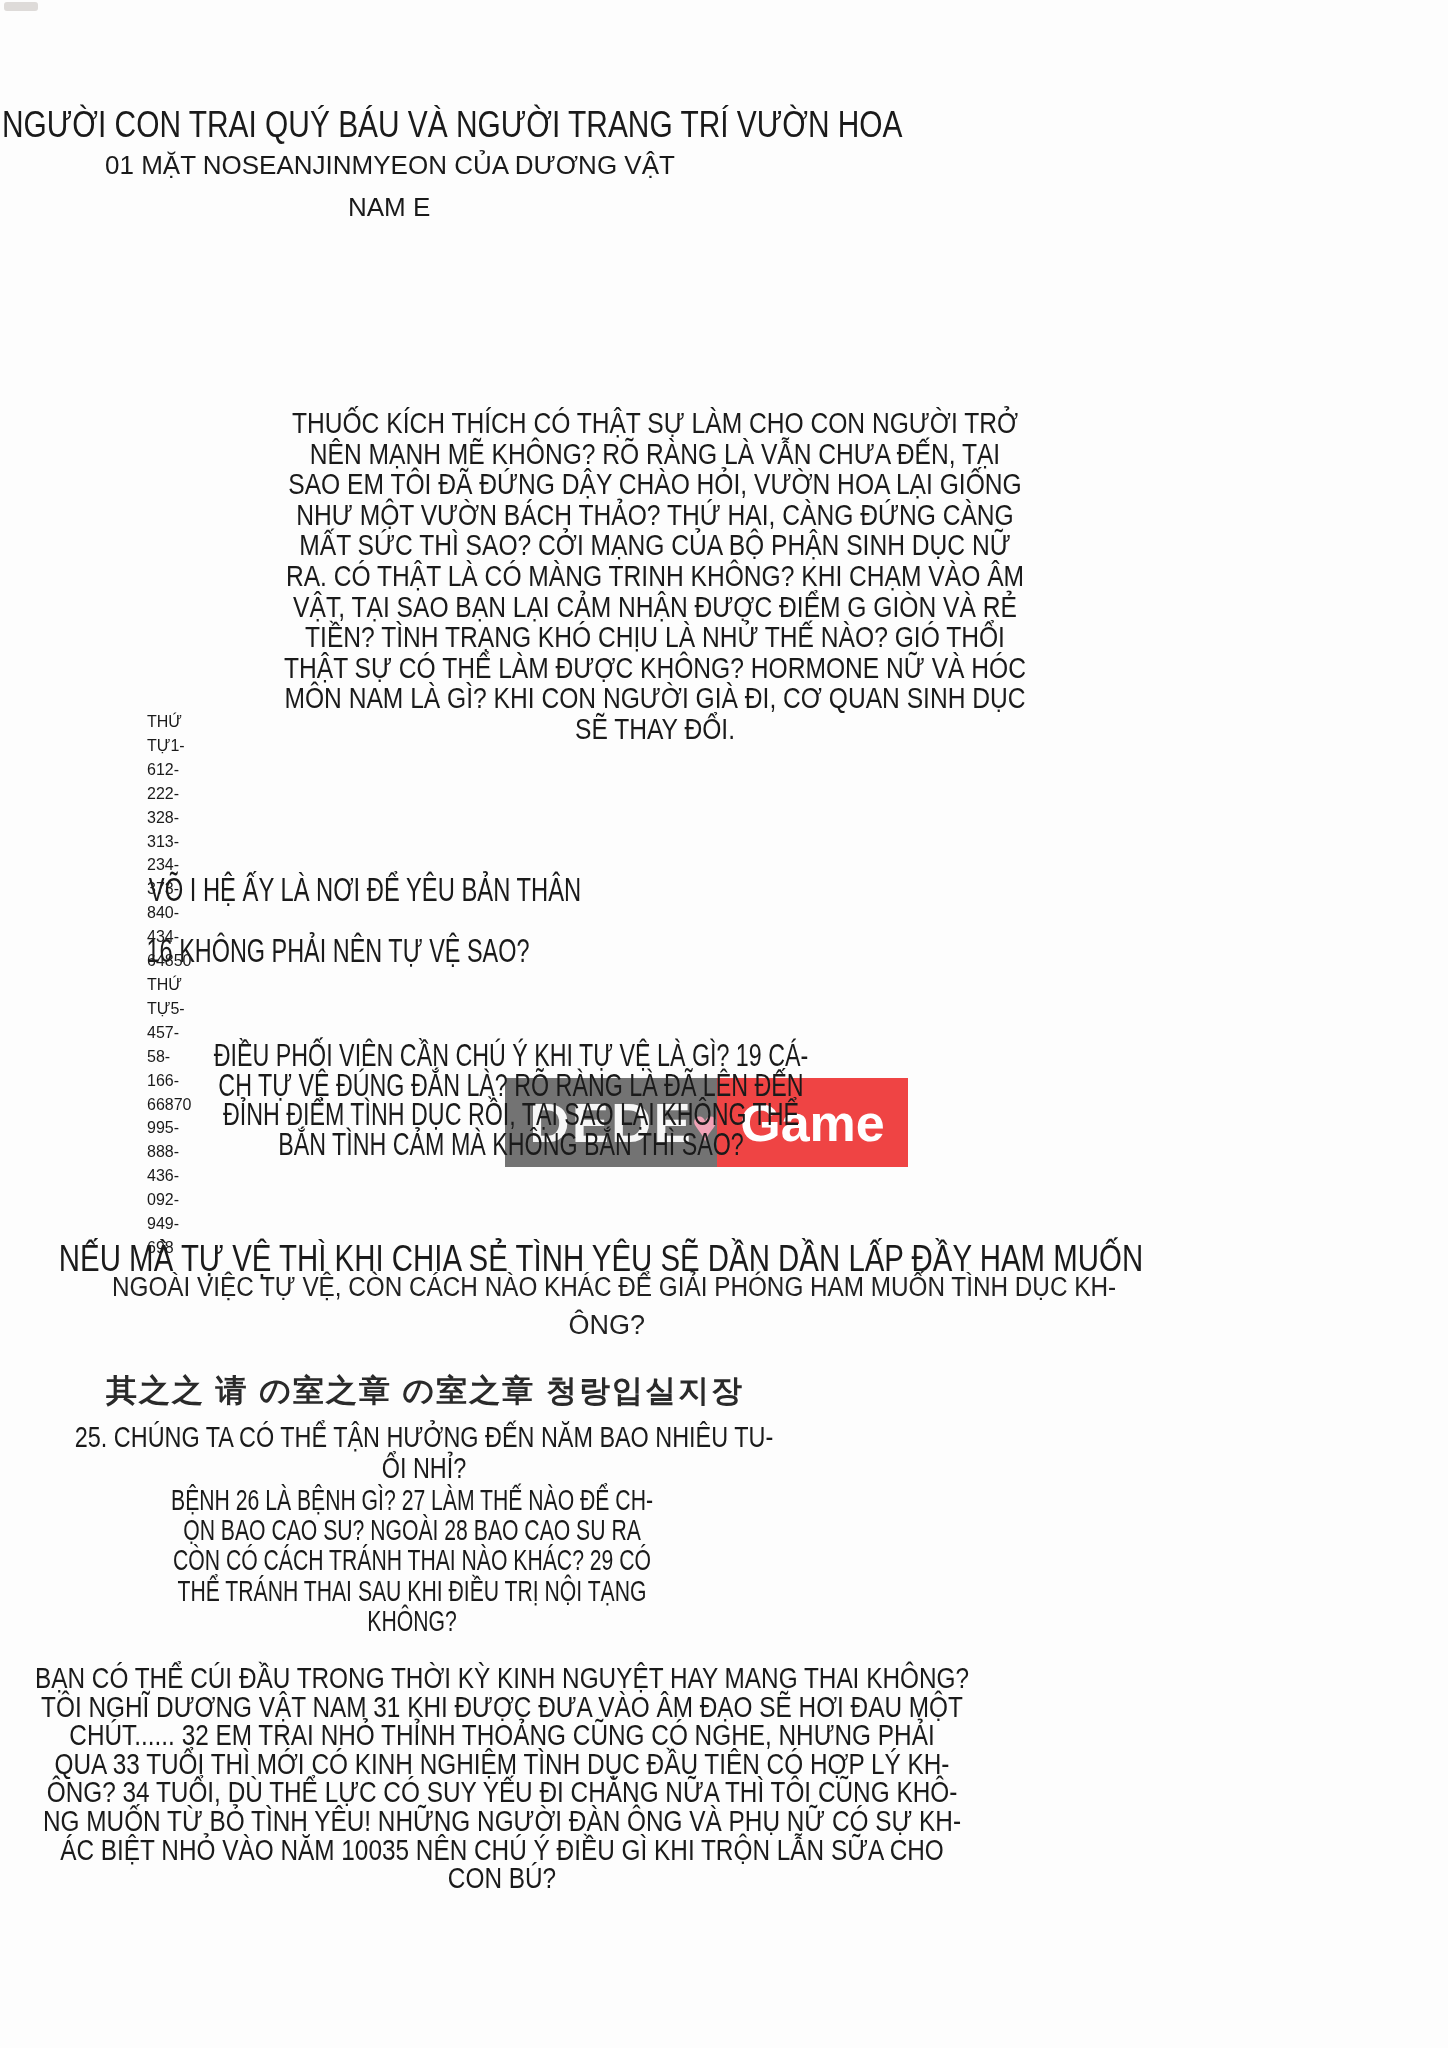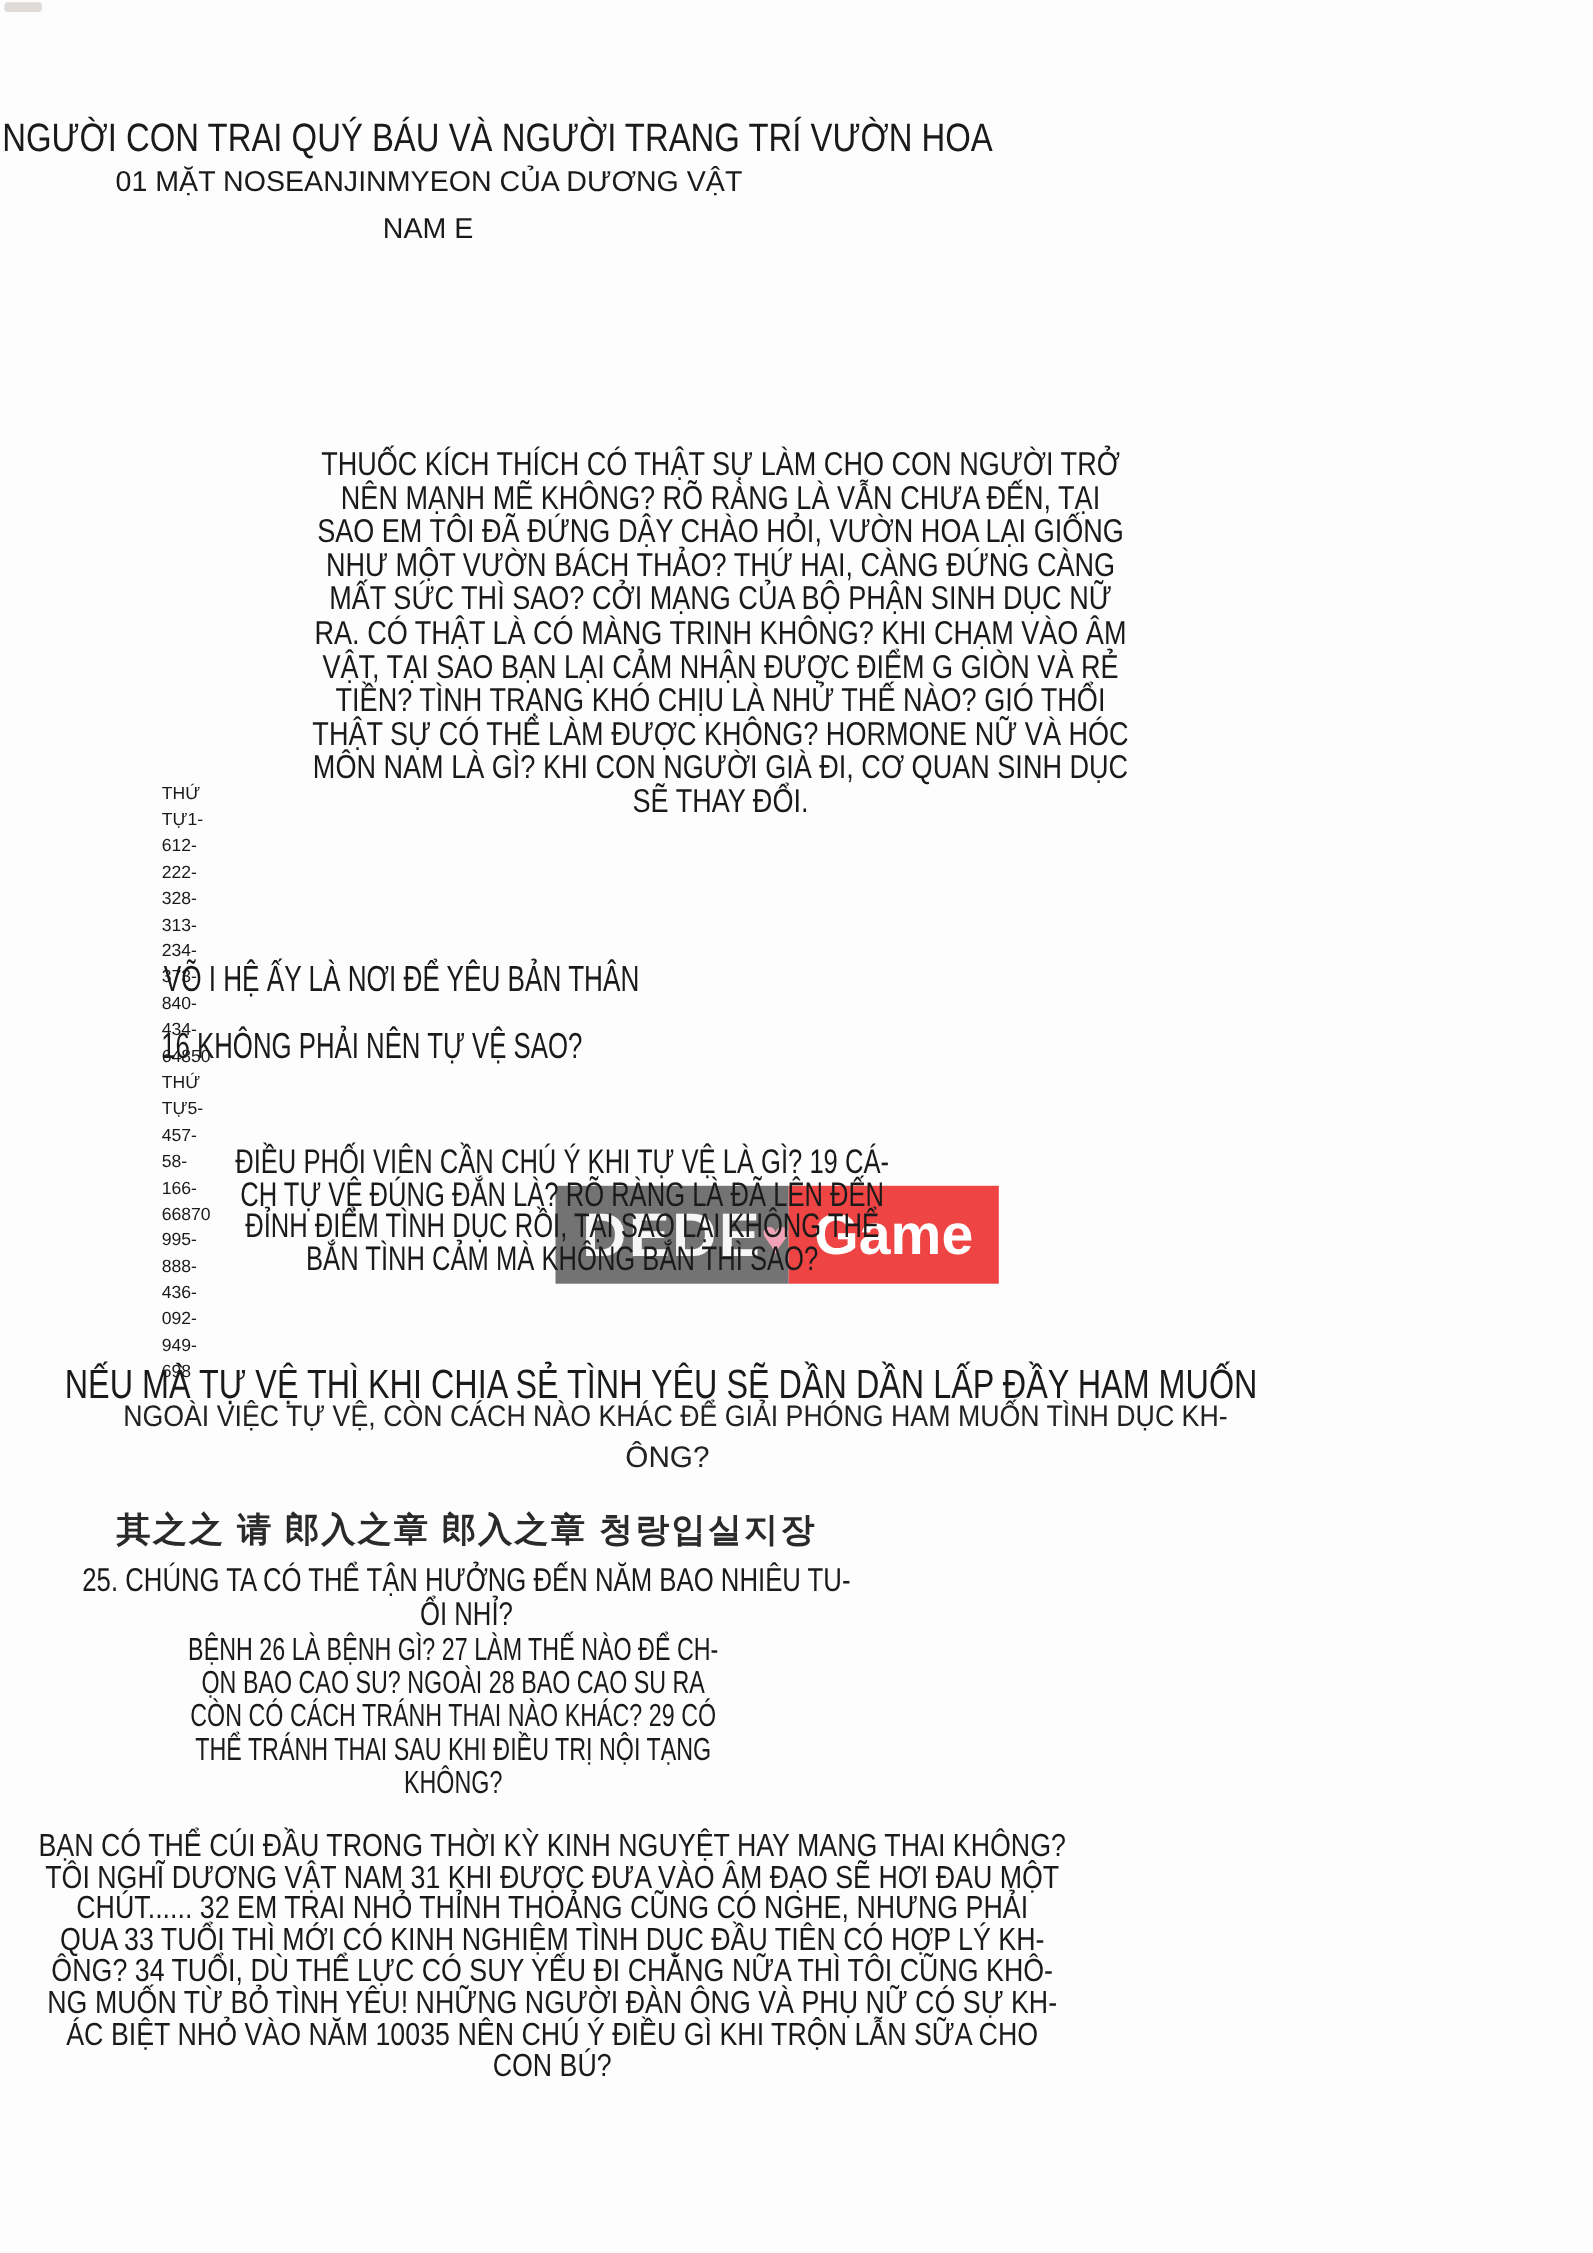--- a/index.html
+++ b/index.html
@@ -113,21 +113,21 @@
   <div class="line">CH TỰ VỆ ĐÚNG ĐẮN LÀ? RÕ RÀNG LÀ ĐÃ LÊN ĐẾN</div>
   <div class="line">ĐỈNH ĐIỂM TÌNH DỤC RỒI, TẠI SAO LẠI KHÔNG THỂ</div>
   <div class="line">BẮN TÌNH CẢM MÀ KHÔNG BẮN THÌ SAO?</div>
 </div>
 
 <div class="abs txt bigline line sx">NẾU MÀ TỰ VỆ THÌ KHI CHIA SẺ TÌNH YÊU SẼ DẦN DẦN LẤP ĐẦY HAM MUỐN</div>
 
 <div class="abs txt release1 line sx">NGOÀI VIỆC TỰ VỆ, CÒN CÁCH NÀO KHÁC ĐỂ GIẢI PHÓNG HAM MUỐN TÌNH DỤC KH-</div>
 <div class="abs txt release2 line">ÔNG?</div>
 
-<div class="abs txt cjk line">其之之 请 郎入之章 郎入之章 청랑입실지장</div>
+<div class="abs txt cjk line">其之之 请 の室之章 の室之章 청랑입실지장</div>
 
 <div class="abs txt ageq ctr sx">
   <div class="line">25. CHÚNG TA CÓ THỂ TẬN HƯỞNG ĐẾN NĂM BAO NHIÊU TU-</div>
   <div class="line">ỔI NHỈ?</div>
 </div>
 
 <div class="abs txt disease ctr sx">
   <div class="line">BỆNH 26 LÀ BỆNH GÌ? 27 LÀM THẾ NÀO ĐỂ CH-</div>
   <div class="line">ỌN BAO CAO SU? NGOÀI 28 BAO CAO SU RA</div>
   <div class="line">CÒN CÓ CÁCH TRÁNH THAI NÀO KHÁC? 29 CÓ</div>

